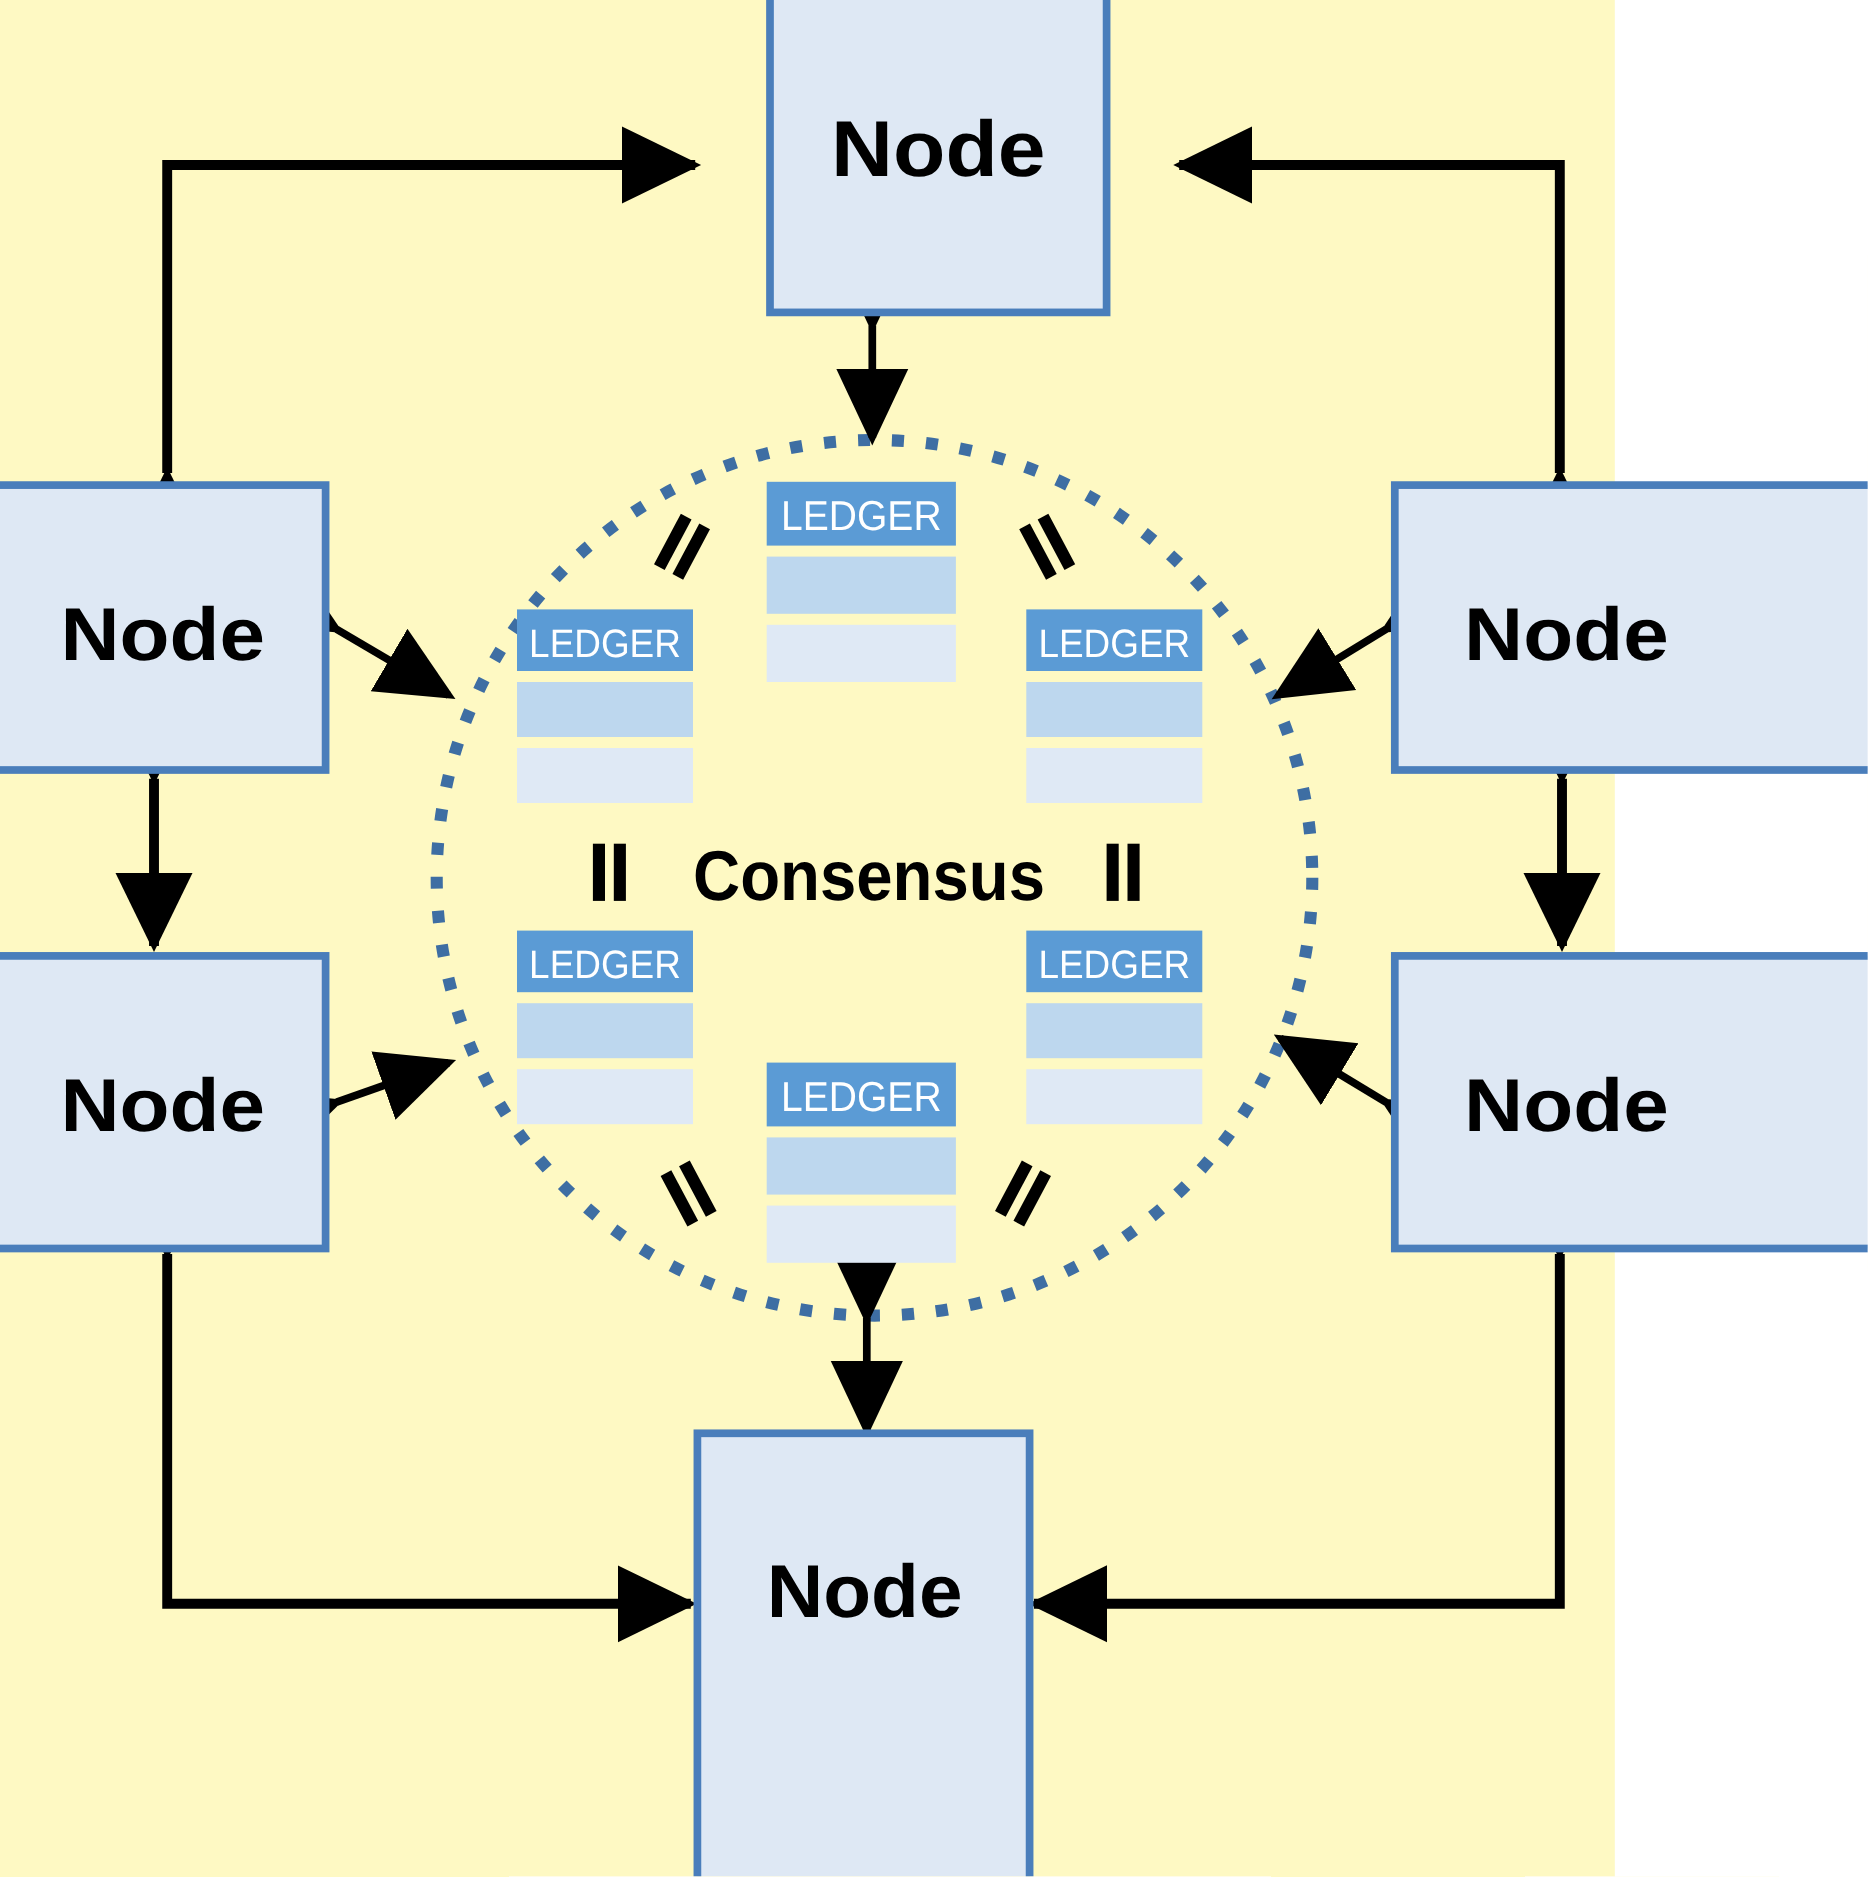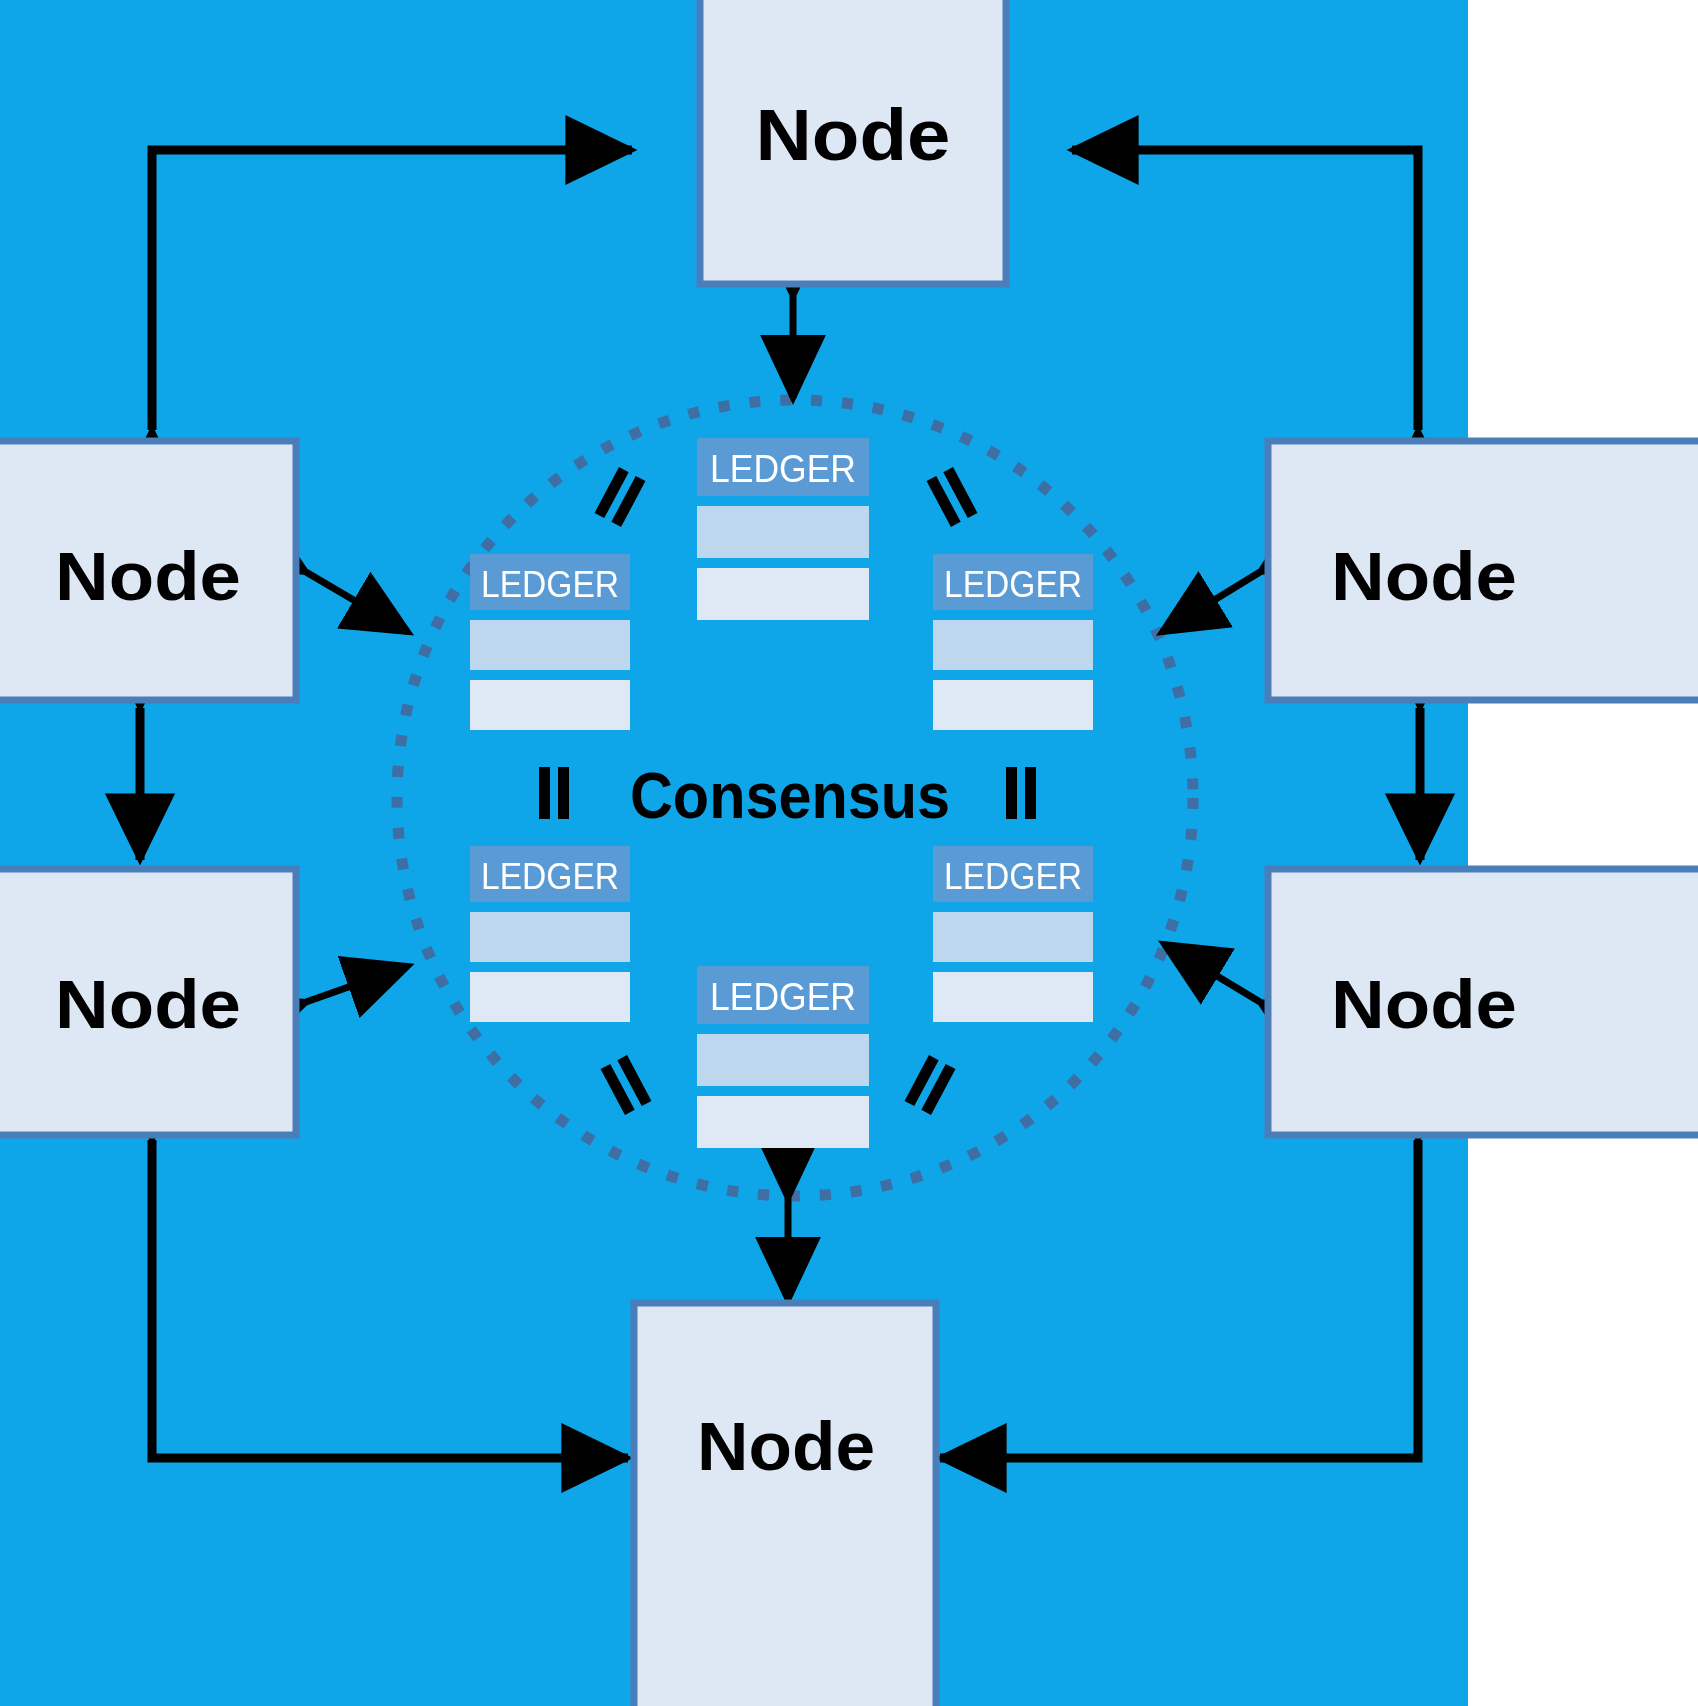--- a/index.html
+++ b/index.html
@@ -10,21 +10,21 @@
   body {
     width: 1698px;
     height: 1706px;
     font-family: "Liberation Sans", sans-serif;
     overflow: hidden;
   }
   #diagram-root {
     position: relative;
     width: 1468px;
     height: 1706px;
-    background: #0ea5e9;
+    background: #fef9c3;
   }
   svg.canvas {
     position: absolute;
     top: 0;
     left: 0;
     width: 1698px;
     height: 1706px;
     display: block;
   }
   .node-label {

